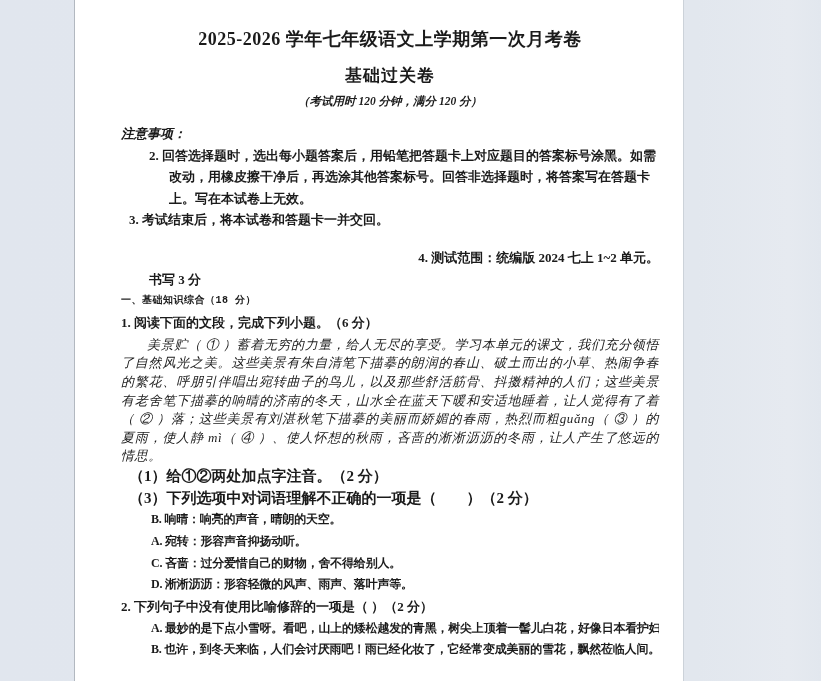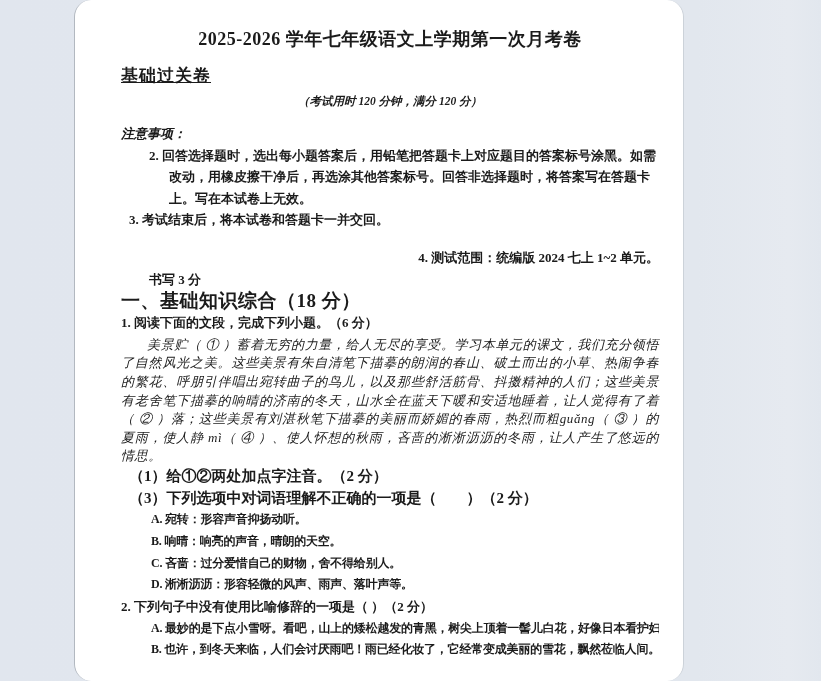--- a/index.html
+++ b/index.html
@@ -10,50 +10,49 @@
     color:#1b1b1b;
   }
   .page{
     position:absolute;left:74px;top:0;width:610px;height:681px;
     background:#ffffff;
     border-left:1px solid #b2b8c0;
     border-right:1px solid #ccd2d9;
     box-sizing:border-box;
     padding:26px 24px 0 46px;
     overflow:hidden;
-    border-radius:17px;
   }
   .artifact{position:absolute;width:3px;height:3px;}
   .a1{left:488px;top:4px;background:#8f8c6a;}
   .a2{left:488px;top:19px;background:#aaa68c;}
 
   .title{
     margin:0;font-size:18px;line-height:26px;font-weight:bold;
     text-align:center;white-space:nowrap;letter-spacing:.5px;
   }
   .subtitle{
     margin:12px 0 0 0;font-size:17px;line-height:24px;font-weight:bold;
-    text-align:left;letter-spacing:1px;text-decoration:underline;
+    text-align:center;letter-spacing:1px;
   }
   .meta{
     margin-top:6px;font-size:11.5px;line-height:15px;font-weight:600;
     text-align:center;font-style:italic;
   }
   p{margin:0;}
   .ln{font-size:13px;line-height:21.6px;font-weight:600;white-space:nowrap;overflow:hidden;}
   .notes-heading{margin-top:14px;font-size:13px;line-height:21.6px;font-weight:bold;font-style:italic;}
   .ind8{padding-left:8px;}
   .ind28{padding-left:28px;}
   .ind35{padding-left:35px;}
   .hang{
     font-size:13px;line-height:21.6px;font-weight:600;
     padding-left:48px;text-indent:-20px;white-space:normal;
   }
   .gap8{margin-top:16px;text-align:right;}
-  .section-heading{font-size:19px;line-height:22px;font-weight:bold;letter-spacing:.5px;}
+  .section-heading{font-size:10px;line-height:22px;font-weight:bold;letter-spacing:.5px;font-family:Liberation Mono, monospace;}
   .passage{
     font-size:13px;line-height:18.6px;font-weight:500;
     font-style:italic;text-indent:2em;text-align:justify;
     letter-spacing:.6px;margin-top:2px;
   }
   .sub{font-size:15px;line-height:21.7px;font-weight:600;white-space:nowrap;overflow:hidden;padding-left:8px;}
   .opt{font-size:12px;line-height:21.7px;font-weight:600;white-space:nowrap;overflow:hidden;padding-left:30px;letter-spacing:-.2px;}
   b{font-weight:bold;}
 </style>
 </head>
@@ -79,22 +78,22 @@
 
     <div>
       <p class="section-heading">一、基础知识综合（18 分）</p>
 
       <p class="ln">1. 阅读下面的文段，完成下列小题。（6 分）</p>
       <p class="passage">美景贮（ ① ）蓄着无穷的力量，给人无尽的享受。学习本单元的课文，我们充分领悟了自然风光之美。这些美景有朱自清笔下描摹的朗润的春山、破土而出的小草、热闹争春的繁花、呼朋引伴唱出宛转曲子的鸟儿，以及那些舒活筋骨、抖擞精神的人们；这些美景有老舍笔下描摹的响晴的济南的冬天，山水全在蓝天下暖和安适地睡着，让人觉得有了着（ ② ）落；这些美景有刘湛秋笔下描摹的美丽而娇媚的春雨，热烈而粗guǎng（ ③ ）的夏雨，使人静 mì（ ④ ）、使人怀想的秋雨，吝啬的淅淅沥沥的冬雨，让人产生了悠远的情思。</p>
 
       <p class="sub">（1）给①②两处加点字注音。（2 分）</p>
       <p class="sub">（3）下列选项中对词语理解不正确的一项是（　　）（2 分）</p>
 
+      <p class="opt">B. 响晴：响亮的声音，晴朗的天空。</p>
       <p class="opt">A. 宛转：形容声音抑扬动听。</p>
-      <p class="opt">B. 响晴：响亮的声音，晴朗的天空。</p>
       <p class="opt">C. 吝啬：过分爱惜自己的财物，舍不得给别人。</p>
       <p class="opt">D. 淅淅沥沥：形容轻微的风声、雨声、落叶声等。</p>
 
       <p class="ln">2. 下列句子中没有使用比喻修辞的一项是（ ）（2 分）</p>
       <p class="opt">A. 最妙的是下点小雪呀。看吧，山上的矮松越发的青黑，树尖上顶着一髻儿白花，好像日本看护妇。</p>
       <p class="opt">B. 也许，到冬天来临，人们会讨厌雨吧！雨已经化妆了，它经常变成美丽的雪花，飘然莅临人间。</p>
 
     </div>
 
   </div>

